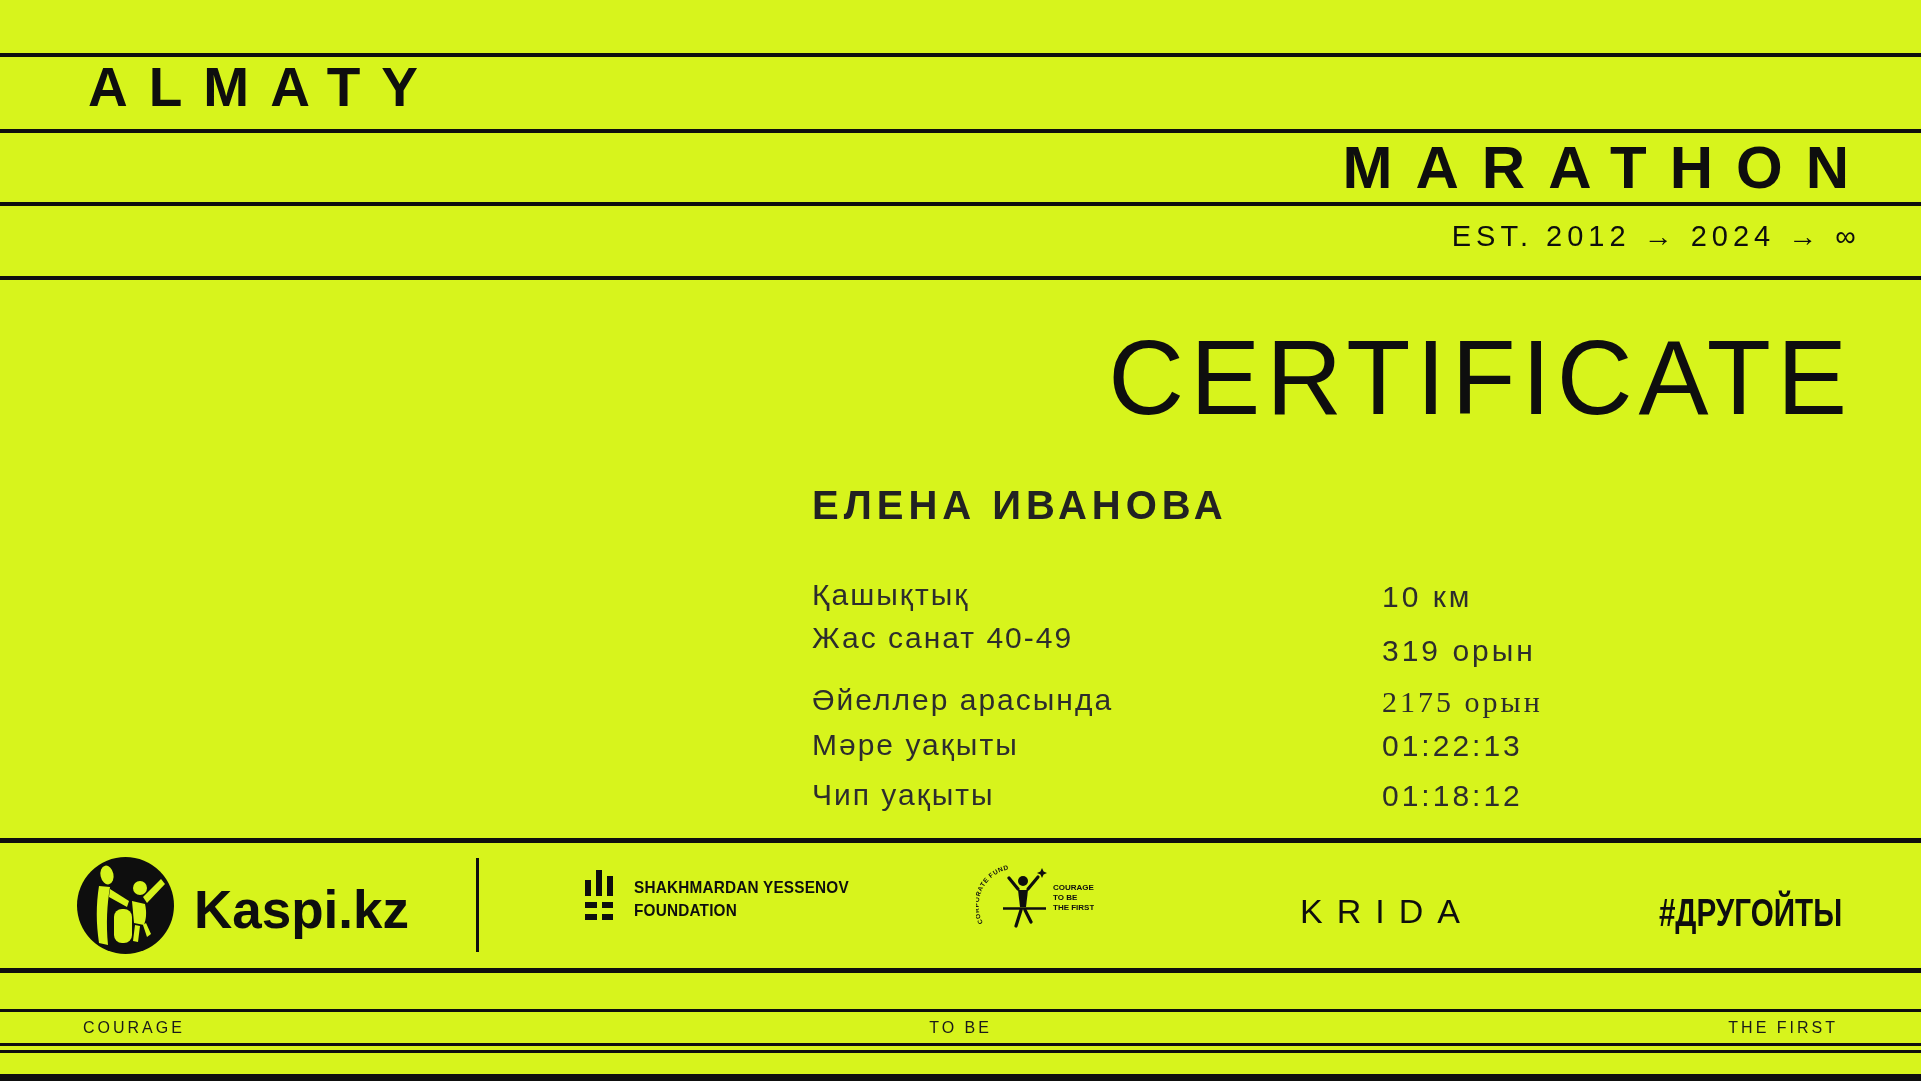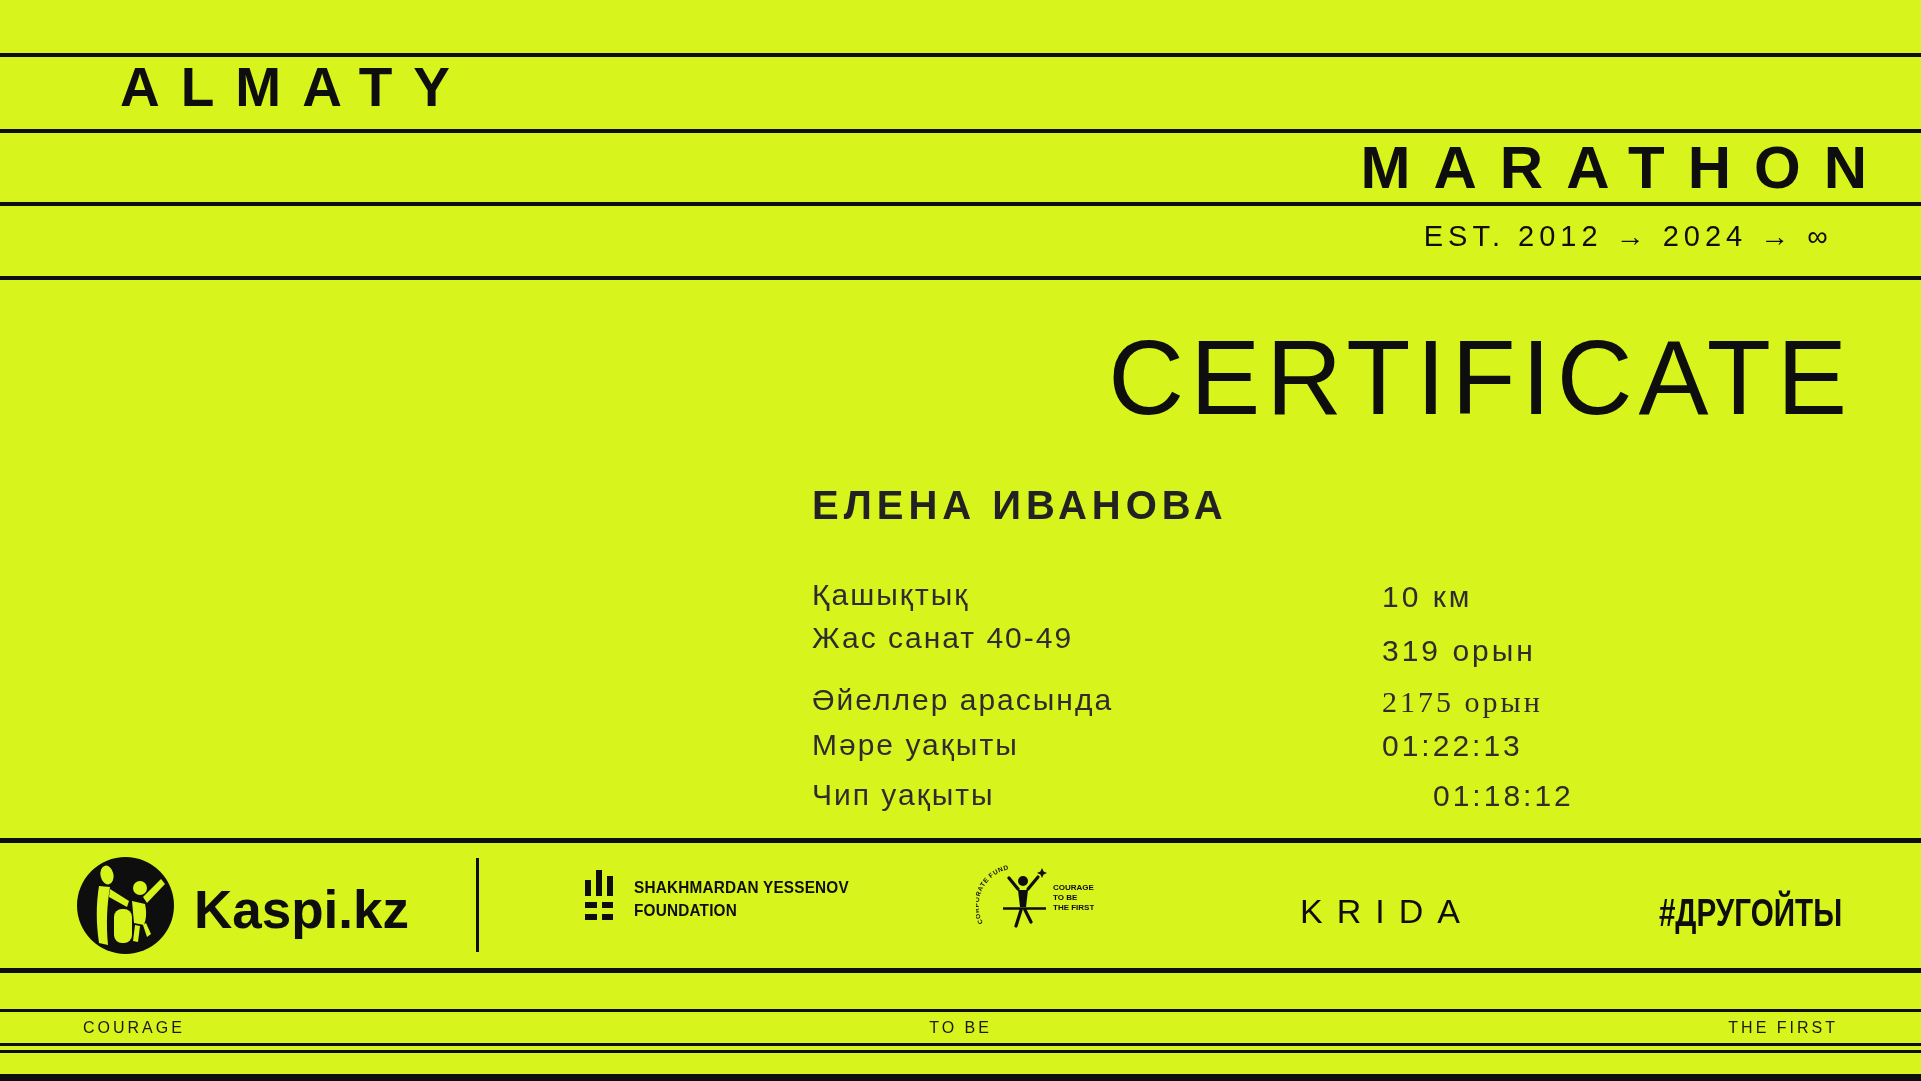--- a/index.html
+++ b/index.html
@@ -12,43 +12,43 @@
   body{font-family:"Liberation Sans",sans-serif;}
   .certificate{
     position:relative;
     width:1921px;height:1081px;
     background:var(--bg);
     overflow:hidden;
   }
   .hline{position:absolute;left:0;width:100%;background:var(--ink);}
   
   .band{position:absolute;left:0;width:100%;display:flex;align-items:center;color:var(--ink);}
-  .band-almaty{top:57px;height:60px;padding-left:120px;}
+  .band-almaty{top:57px;height:60px;padding-left:88px;}
   .band-almaty .t{font-size:55px;font-weight:700;letter-spacing:21px;}
-  .band-marathon{top:133px;height:69px;justify-content:flex-end;padding-right:31px;}
+  .band-marathon{top:133px;height:69px;justify-content:flex-end;padding-right:49px;}
   .band-marathon .t{font-size:60px;font-weight:700;letter-spacing:23px;}
-  .band-est{top:206px;height:60px;justify-content:flex-end;padding-right:88px;}
+  .band-est{top:206px;height:60px;justify-content:flex-end;padding-right:60px;}
   .band-est .t{font-size:29px;font-weight:500;letter-spacing:5px;}
   .cert-title{
     position:absolute;top:320px;right:68px;
     font-size:105px;font-weight:400;letter-spacing:6px;
     line-height:1.1;color:var(--ink);
   }
   .participant{
     position:absolute;left:812px;top:482px;
     font-size:40px;font-weight:700;letter-spacing:5px;
     color:#222;line-height:46px;
   }
   .res{position:absolute;font-size:30px;color:var(--text);line-height:38px;letter-spacing:2px;}
   .res.val{letter-spacing:3px;}
   .rl0{left:812px;top:576px;} .rv0{left:1382px;top:578px;}
   .rl1{left:812px;top:619px;} .rv1{left:1382px;top:632px;}
   .rl2{left:812px;top:681px;} .rv2{left:1382px;top:683px;font-family:Liberation Serif, serif;}
   .rl3{left:812px;top:726px;} .rv3{left:1382px;top:727px;}
-  .rl4{left:812px;top:776px;text-align:center;} .rv4{left:1433px;top:777px;}
+  .rl4{left:812px;top:776px;text-align:center;} .rv4{left:1382px;top:777px;}
   
   .sponsors{position:absolute;left:0;top:843px;width:100%;height:125px;}
   .kaspi-circle{position:absolute;left:77px;top:14px;width:97px;height:97px;}
   .kaspi-word{position:absolute;left:194px;top:36px;font-size:53px;font-weight:700;color:var(--ink);letter-spacing:0;}
   .vdiv{position:absolute;left:476px;top:15px;width:3px;height:94px;background:var(--ink);}
   .yes-icon{position:absolute;left:585px;top:27px;width:28px;height:52px;}
   .yes-text{position:absolute;left:634px;top:33px;font-size:16.5px;font-weight:700;line-height:23px;color:var(--ink);transform:scaleX(0.93);transform-origin:left center;letter-spacing:0.2px;}
   .fund-logo{position:absolute;left:976px;top:22px;width:118px;height:70px;}
   .krida{position:absolute;left:1300px;top:49px;font-size:34px;font-weight:300;letter-spacing:14px;color:var(--ink);text-align:right;}
   .hashtag{position:absolute;right:79px;top:48px;font-size:39px;font-weight:800;color:var(--ink);transform:scaleX(0.76);transform-origin:right center;letter-spacing:0;}

